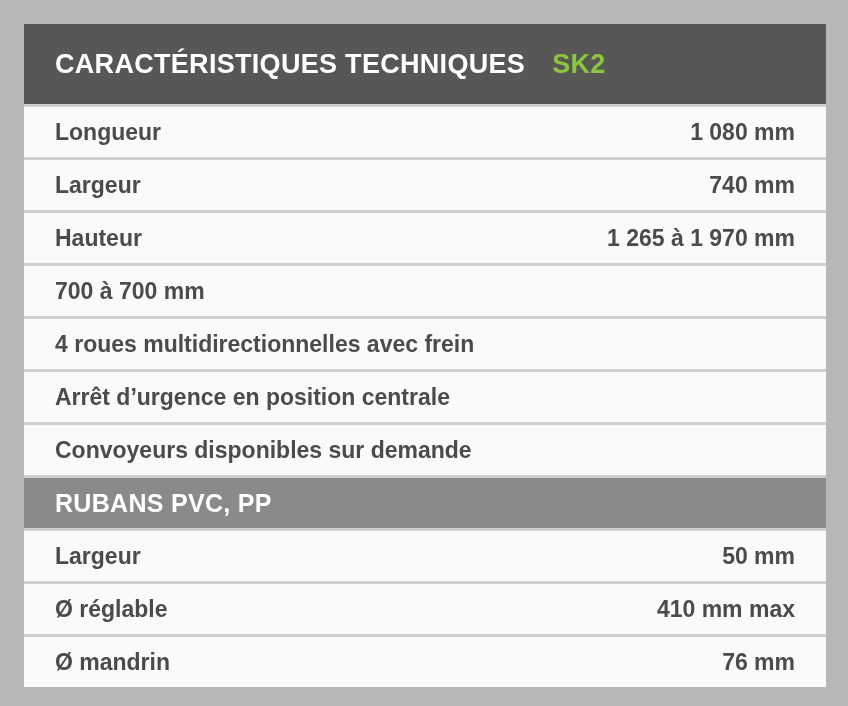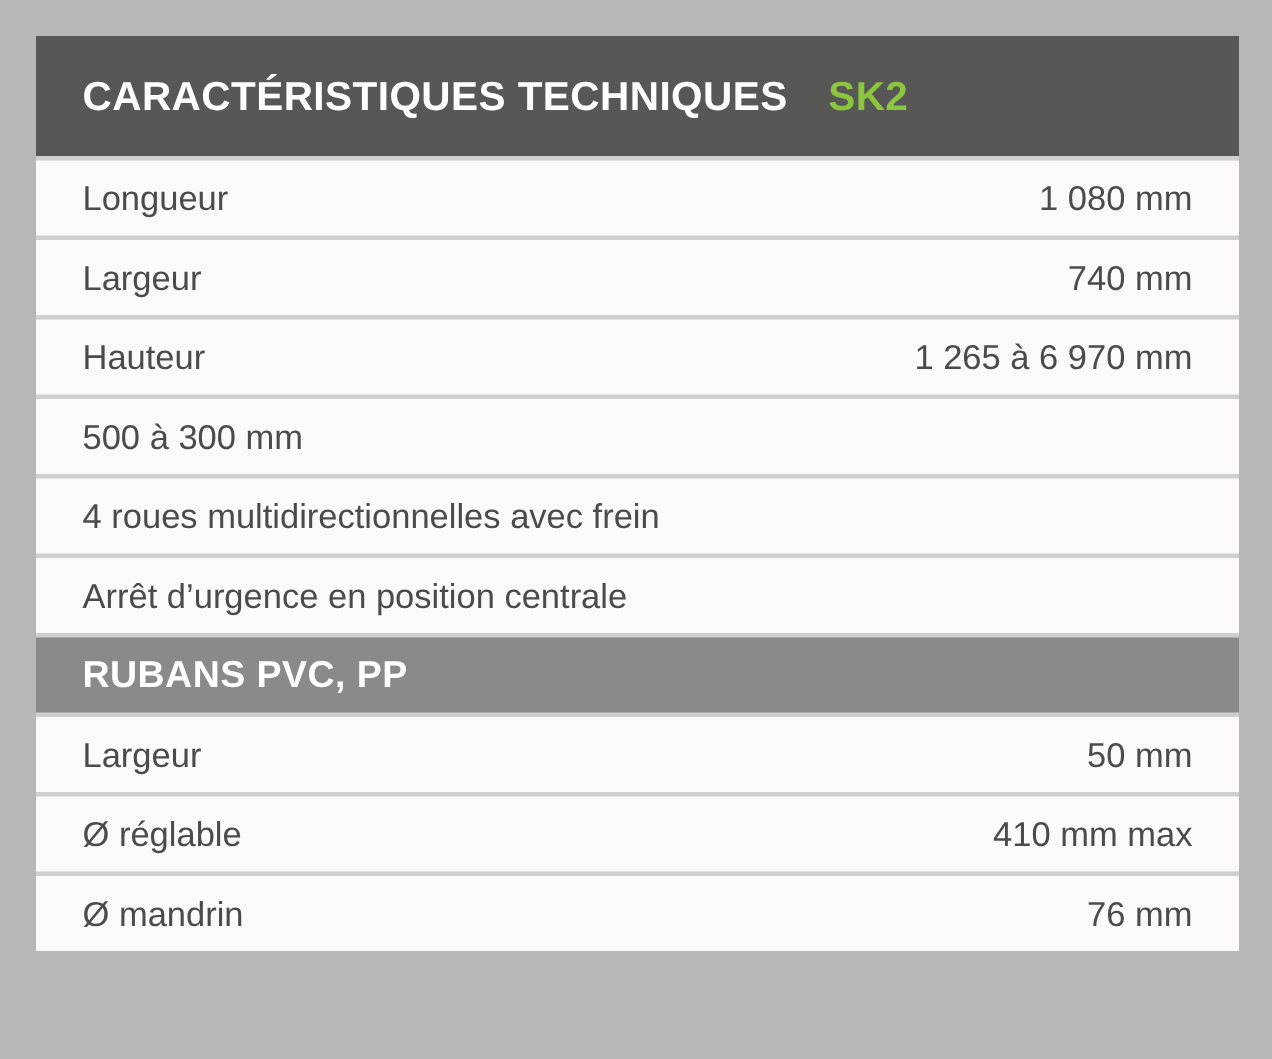--- a/index.html
+++ b/index.html
@@ -4,21 +4,21 @@
 <style>
   :root{
     --page-bg:#b7b7b6;
     --header-dark:#575756;
     --header-medium:#8a8a89;
     --row-bg:#fbfaf8;
     --separator:#cfcfcd;
     --text:#4b4b4a;
     --accent-green:#8cc63f;
   }
-  *{margin:0;padding:0;box-sizing:border-box;}
+  *{margin:0;padding:0;box-sizing:border-box;font-weight:bold;}
   html,body{width:848px;height:706px;}
   body{
     background:var(--page-bg);
     font-family:"Liberation Sans","DejaVu Sans",sans-serif;
     position:relative;
     overflow:hidden;
   }
   .spec-table{
     position:absolute;
     left:24px;
@@ -82,31 +82,35 @@
   <div class="row">
     <span class="label">Longueur</span>
     <span class="value">1 080 mm</span>
   </div>
   <div class="row">
     <span class="label">Largeur</span>
     <span class="value">740 mm</span>
   </div>
   <div class="row">
     <span class="label">Hauteur</span>
-    <span class="value">1 265 à 6 970 mm</span>
+    <span class="value">1 265 à 1 970 mm</span>
   </div>
   <div class="row">
-    <span class="value">500 à 300 mm</span>
+    <span class="value">700 à 700 mm</span>
   </div>
   <div class="row">
     <span class="label">4 roues multidirectionnelles avec frein</span>
     <span class="value"></span>
   </div>
   <div class="row">
     <span class="label">Arrêt d’urgence en position centrale</span>
+    <span class="value"></span>
+  </div>
+  <div class="row">
+    <span class="label">Convoyeurs disponibles sur demande</span>
     <span class="value"></span>
   </div>
 
   <div class="section-subheader">
     <span>RUBANS PVC, PP</span>
   </div>
 
   <div class="row">
     <span class="label">Largeur</span>
     <span class="value">50 mm</span>

